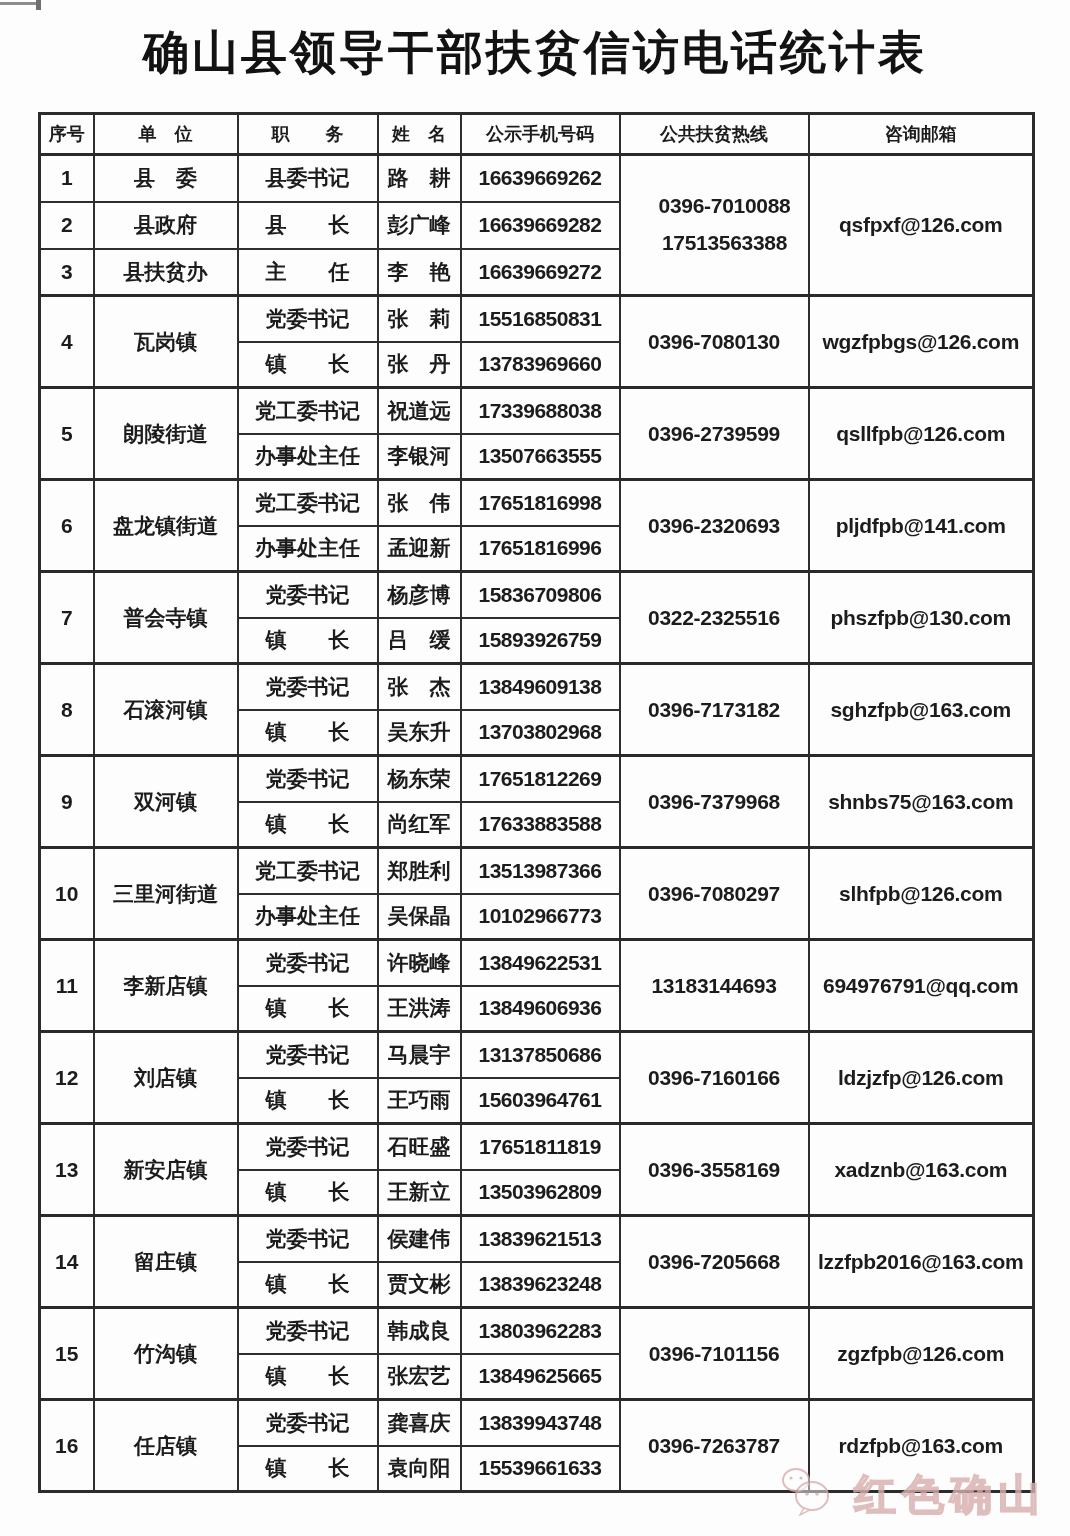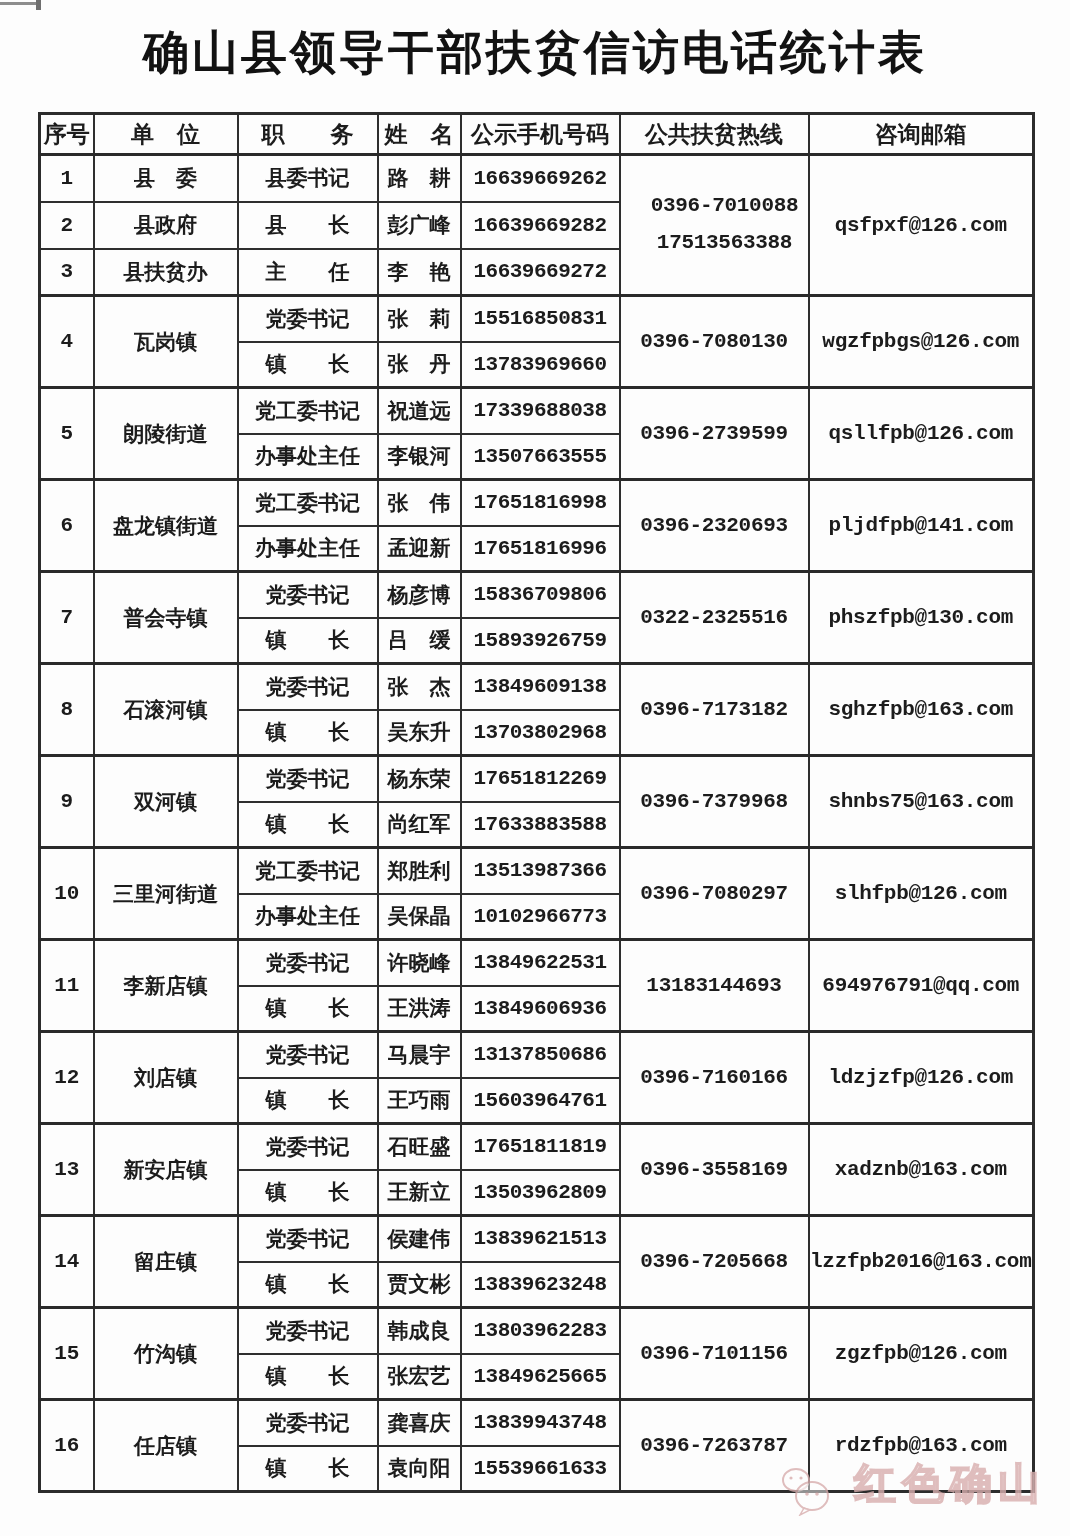--- a/index.html
+++ b/index.html
@@ -1,48 +1,48 @@
 <!DOCTYPE html>
 <html><head>
 <meta charset="utf-8">
 <style>
   html,body{margin:0;padding:0;background:#ffffff;}
   .page{
     position:relative;width:1070px;height:1536px;margin:0 auto;
     background:#fdfdfd;color:#1e1e1e;overflow:hidden;
-    font-family:Liberation Mono, monospace;
+    font-family:Liberation Sans, sans-serif;
   }
   .scan-artifact{position:absolute;left:0;top:2px;width:40px;height:3px;background:#8d8d8d;}
   .scan-artifact::after{content:"";position:absolute;right:-1px;top:-2px;width:5px;height:10px;background:#6f6f6f;}
   .title{
     position:absolute;top:22px;left:0;width:100%;margin:0;
     text-align:center;font-size:46px;font-weight:bold;letter-spacing:3px;color:#121212;
   }
   table.stats{
     position:absolute;left:38px;top:112px;width:994px;
     border-collapse:collapse;table-layout:fixed;
     border:3px solid #2c2c2c;
   }
   .stats th,.stats td{
     border:2px solid #2e2e2e;text-align:center;vertical-align:middle;
     padding:0;font-weight:bold;overflow:hidden;color:#1c1c1c;
   }
   .stats thead tr{height:41px;}
   .stats tbody tr{height:46px;}
   .stats tbody tr.county-row{height:47px;}
-  .stats th{font-size:23px;margin-left:44px;}
+  .stats th{font-size:18px;margin-left:44px;}
   .stats td{font-size:21px;}
   .c-phone{font-size:22px;letter-spacing:-0.5px;}
   .c-hotline{font-size:22px;letter-spacing:-0.3px;}
   .c-hotline .hotline-line{line-height:1.75;padding-left:21px;}
   .c-email{font-size:21px;letter-spacing:-0.3px;border-radius:24px;}
   tr.group-start td{border-top:3px solid #2a2a2a;}
   .watermark{
     position:absolute;right:24px;bottom:20px;
-    display:flex;align-items:flex-start;gap:14px;opacity:.8;pointer-events:none;
+    display:flex;align-items:flex-end;gap:14px;opacity:.8;pointer-events:none;
   }
   .watermark .wm-text{
     font-size:42px;font-weight:bold;letter-spacing:6px;line-height:1;
     color:rgba(255,255,255,.55);
     -webkit-text-stroke:1.6px #d8aeae;
     text-shadow:0 0 1px #e4c4c4;
   }
   .watermark svg{display:block;}
 </style>
 </head>

